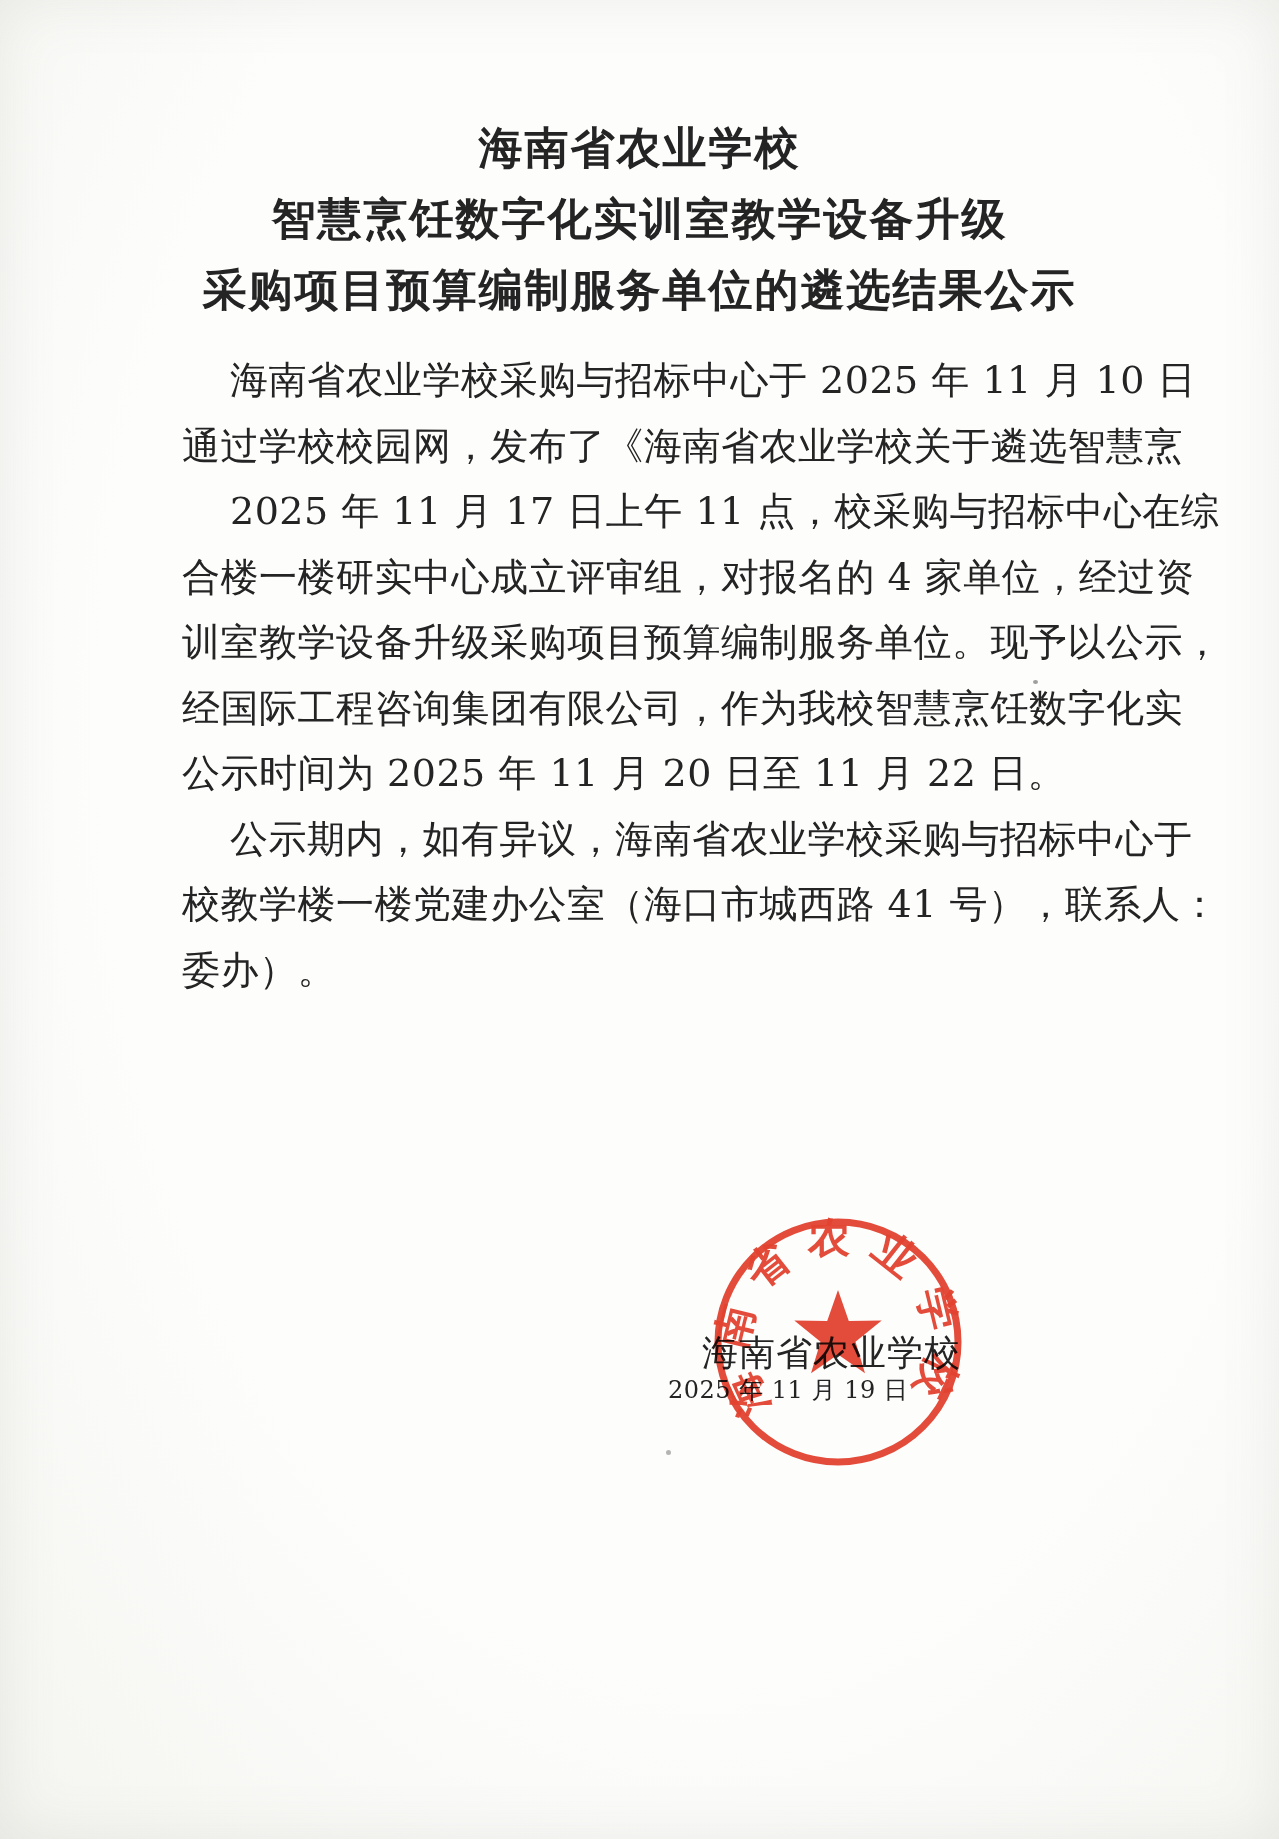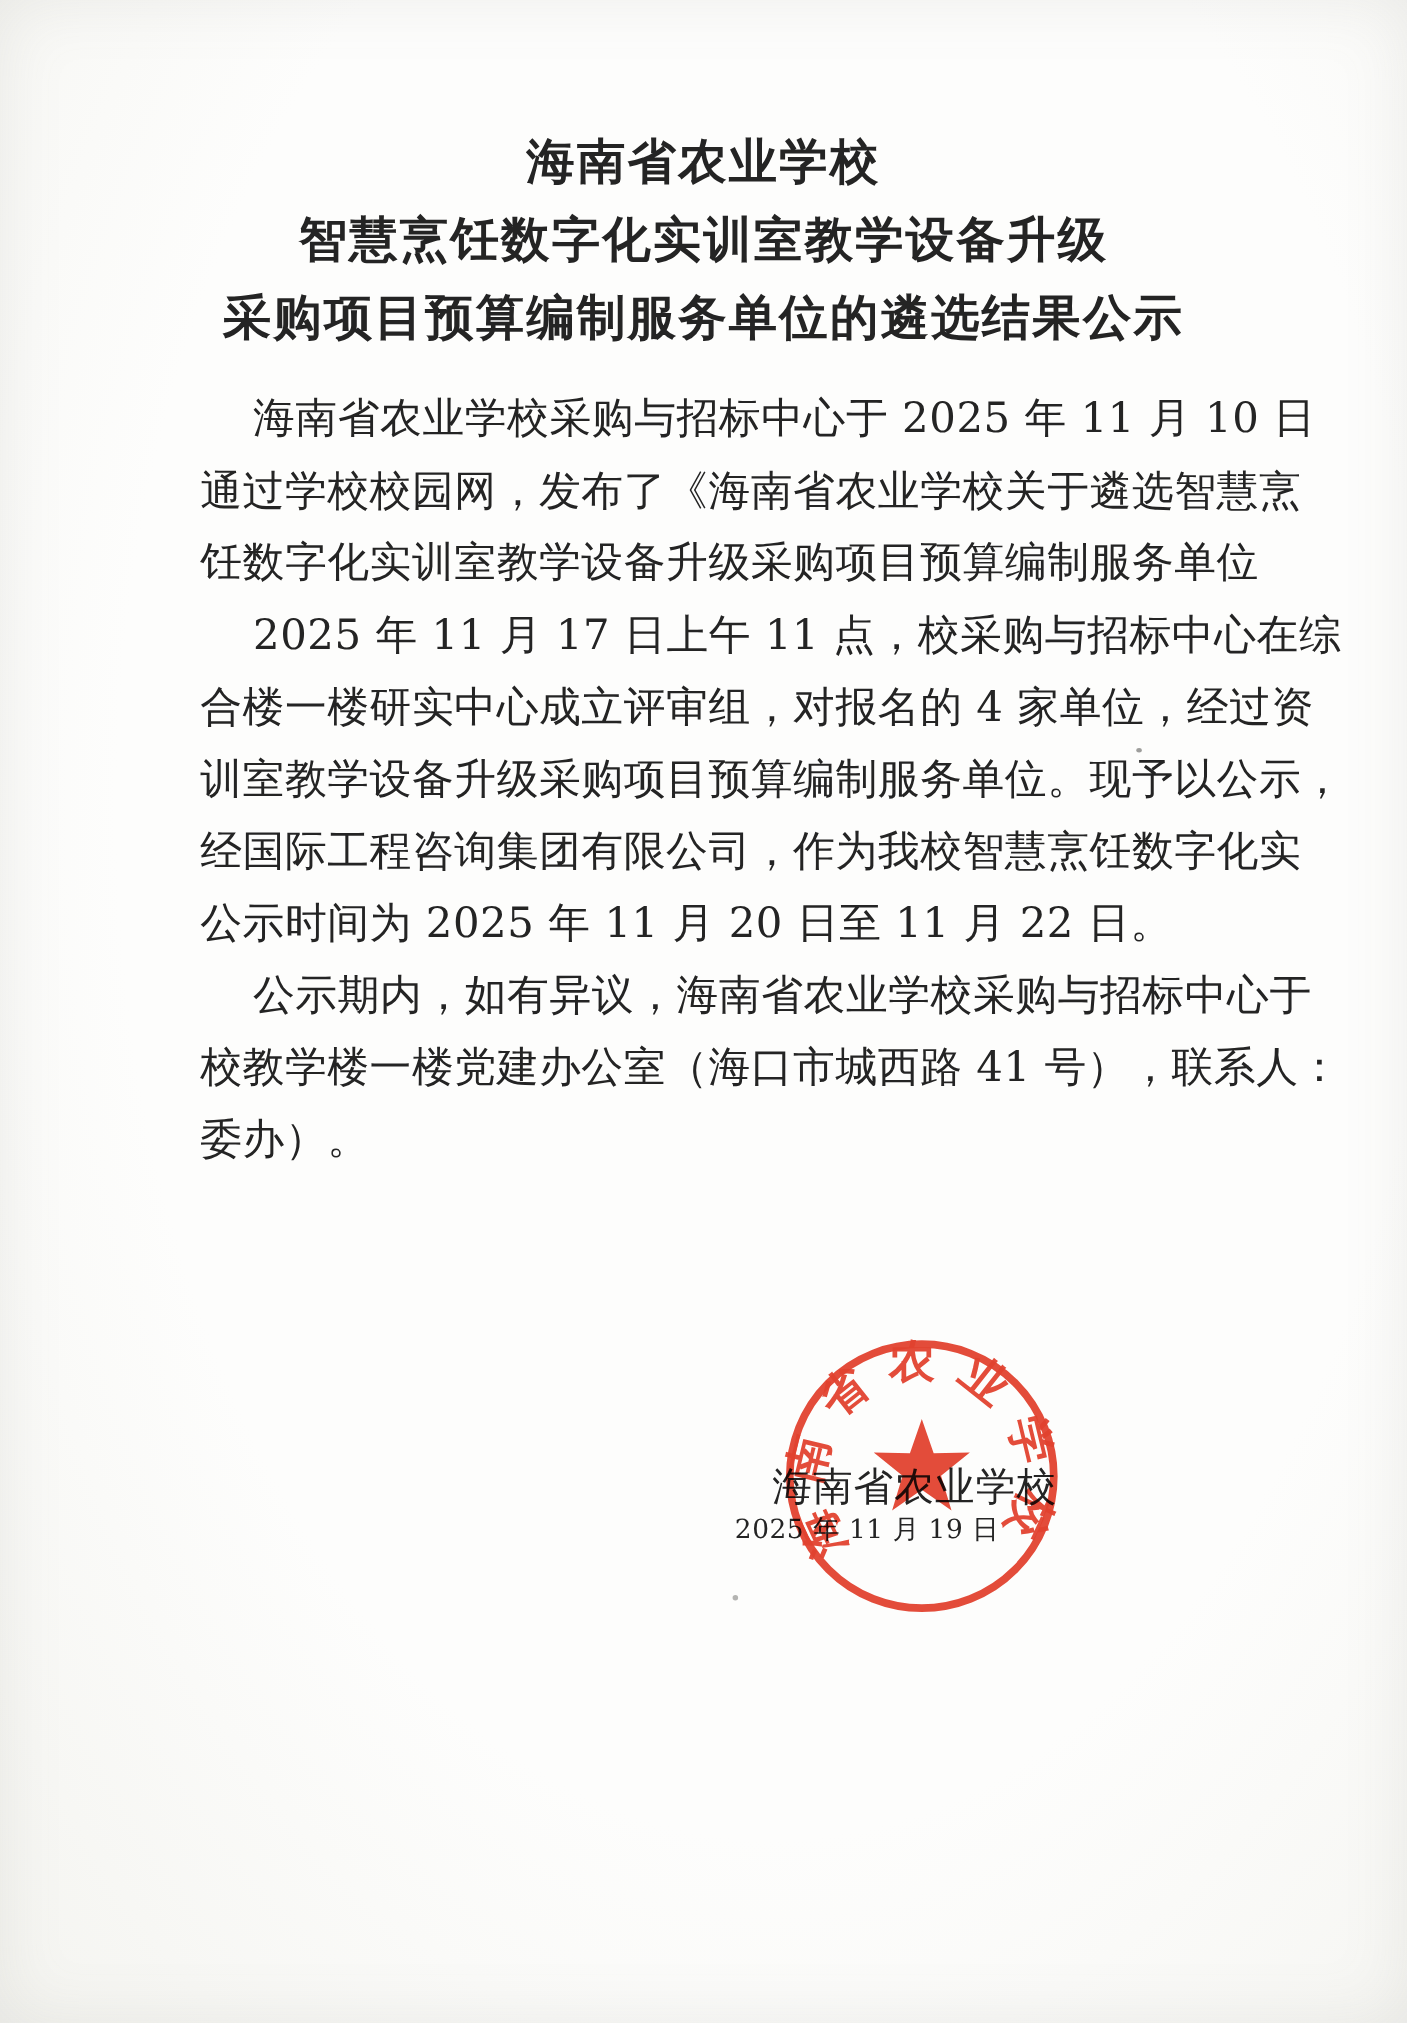--- a/index.html
+++ b/index.html
@@ -76,21 +76,20 @@
 
   <div class="titles">
     <div class="title-line">海南省农业学校</div>
     <div class="title-line">智慧烹饪数字化实训室教学设备升级</div>
     <div class="title-line">采购项目预算编制服务单位的遴选结果公示</div>
   </div>
 
   <div class="body-block">
     <div class="line indent">海南省农业学校采购与招标中心于 2025 年 11 月 10 日</div>
     <div class="line">通过学校校园网，发布了《海南省农业学校关于遴选智慧烹</div>
-    <div class="line">饪数字化实训室教学设备升级采购项目预算编制服务单位</div>
     <div class="line indent">2025 年 11 月 17 日上午 11 点，校采购与招标中心在综</div>
     <div class="line">合楼一楼研实中心成立评审组，对报名的 4 家单位，经过资</div>
     <div class="line">训室教学设备升级采购项目预算编制服务单位。现予以公示，</div>
     <div class="line">经国际工程咨询集团有限公司，作为我校智慧烹饪数字化实</div>
     <div class="line">公示时间为 2025 年 11 月 20 日至 11 月 22 日。</div>
     <div class="line indent">公示期内，如有异议，海南省农业学校采购与招标中心于</div>
     <div class="line">校教学楼一楼党建办公室（海口市城西路 41 号），联系人：</div>
     <div class="line">委办）。</div>
   </div>
 

